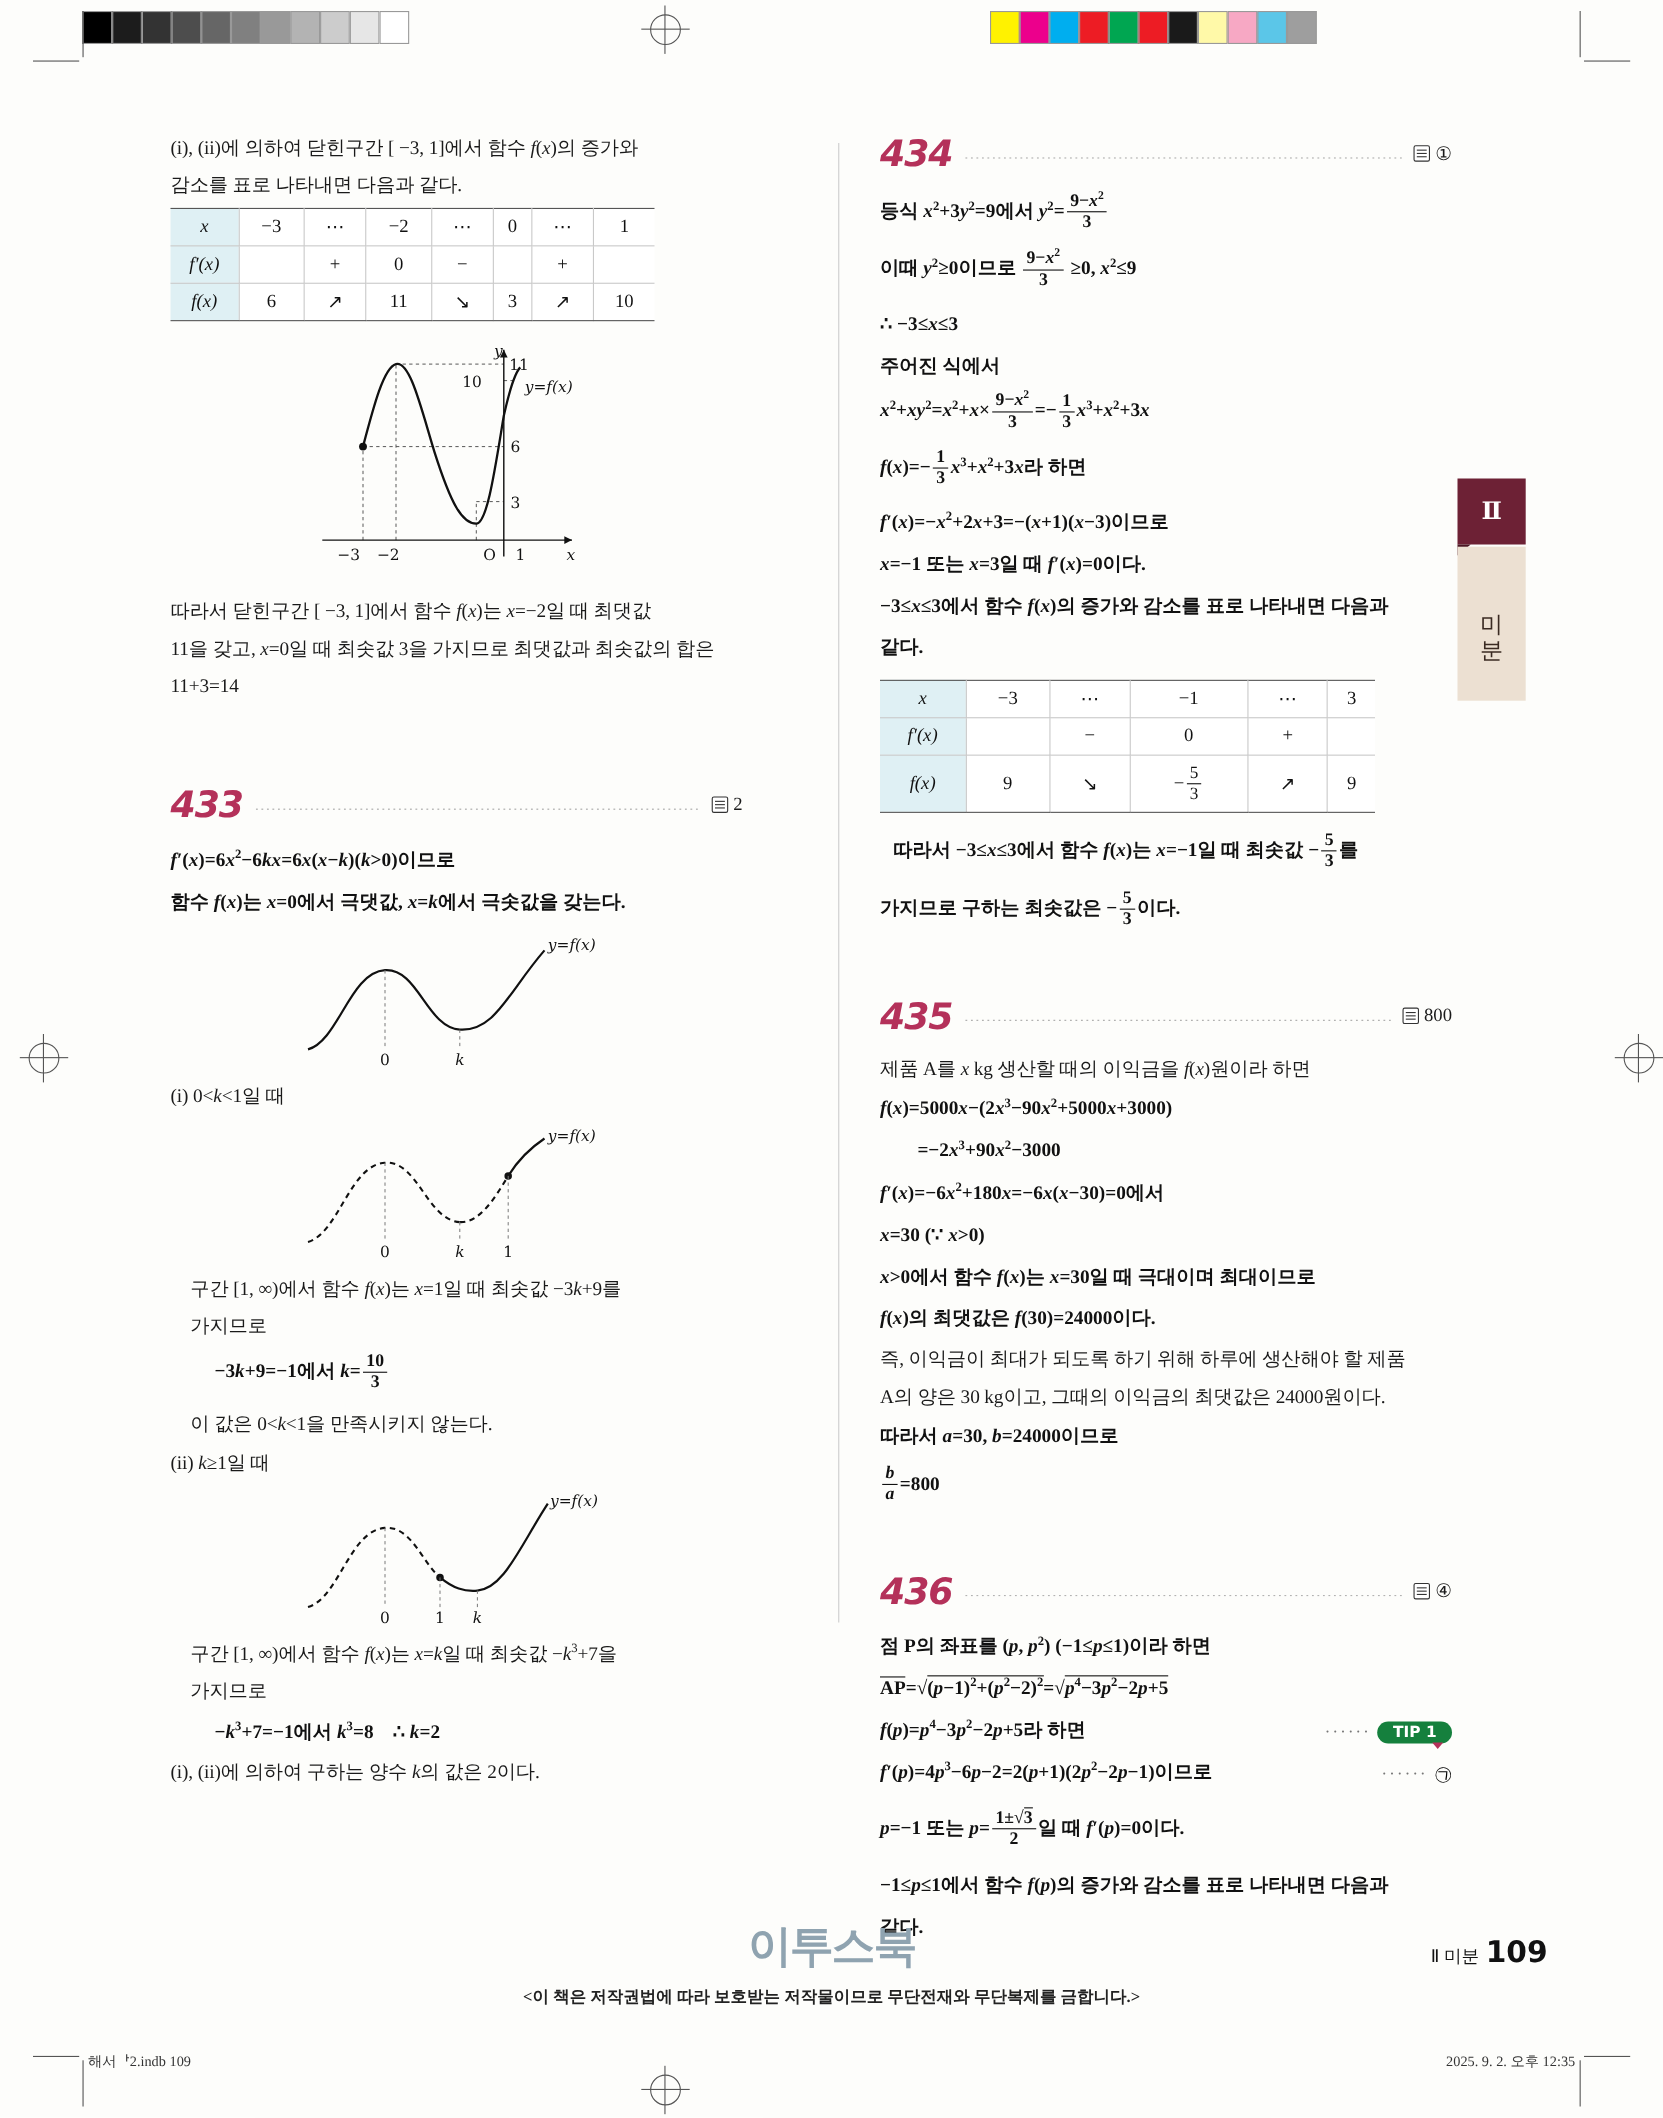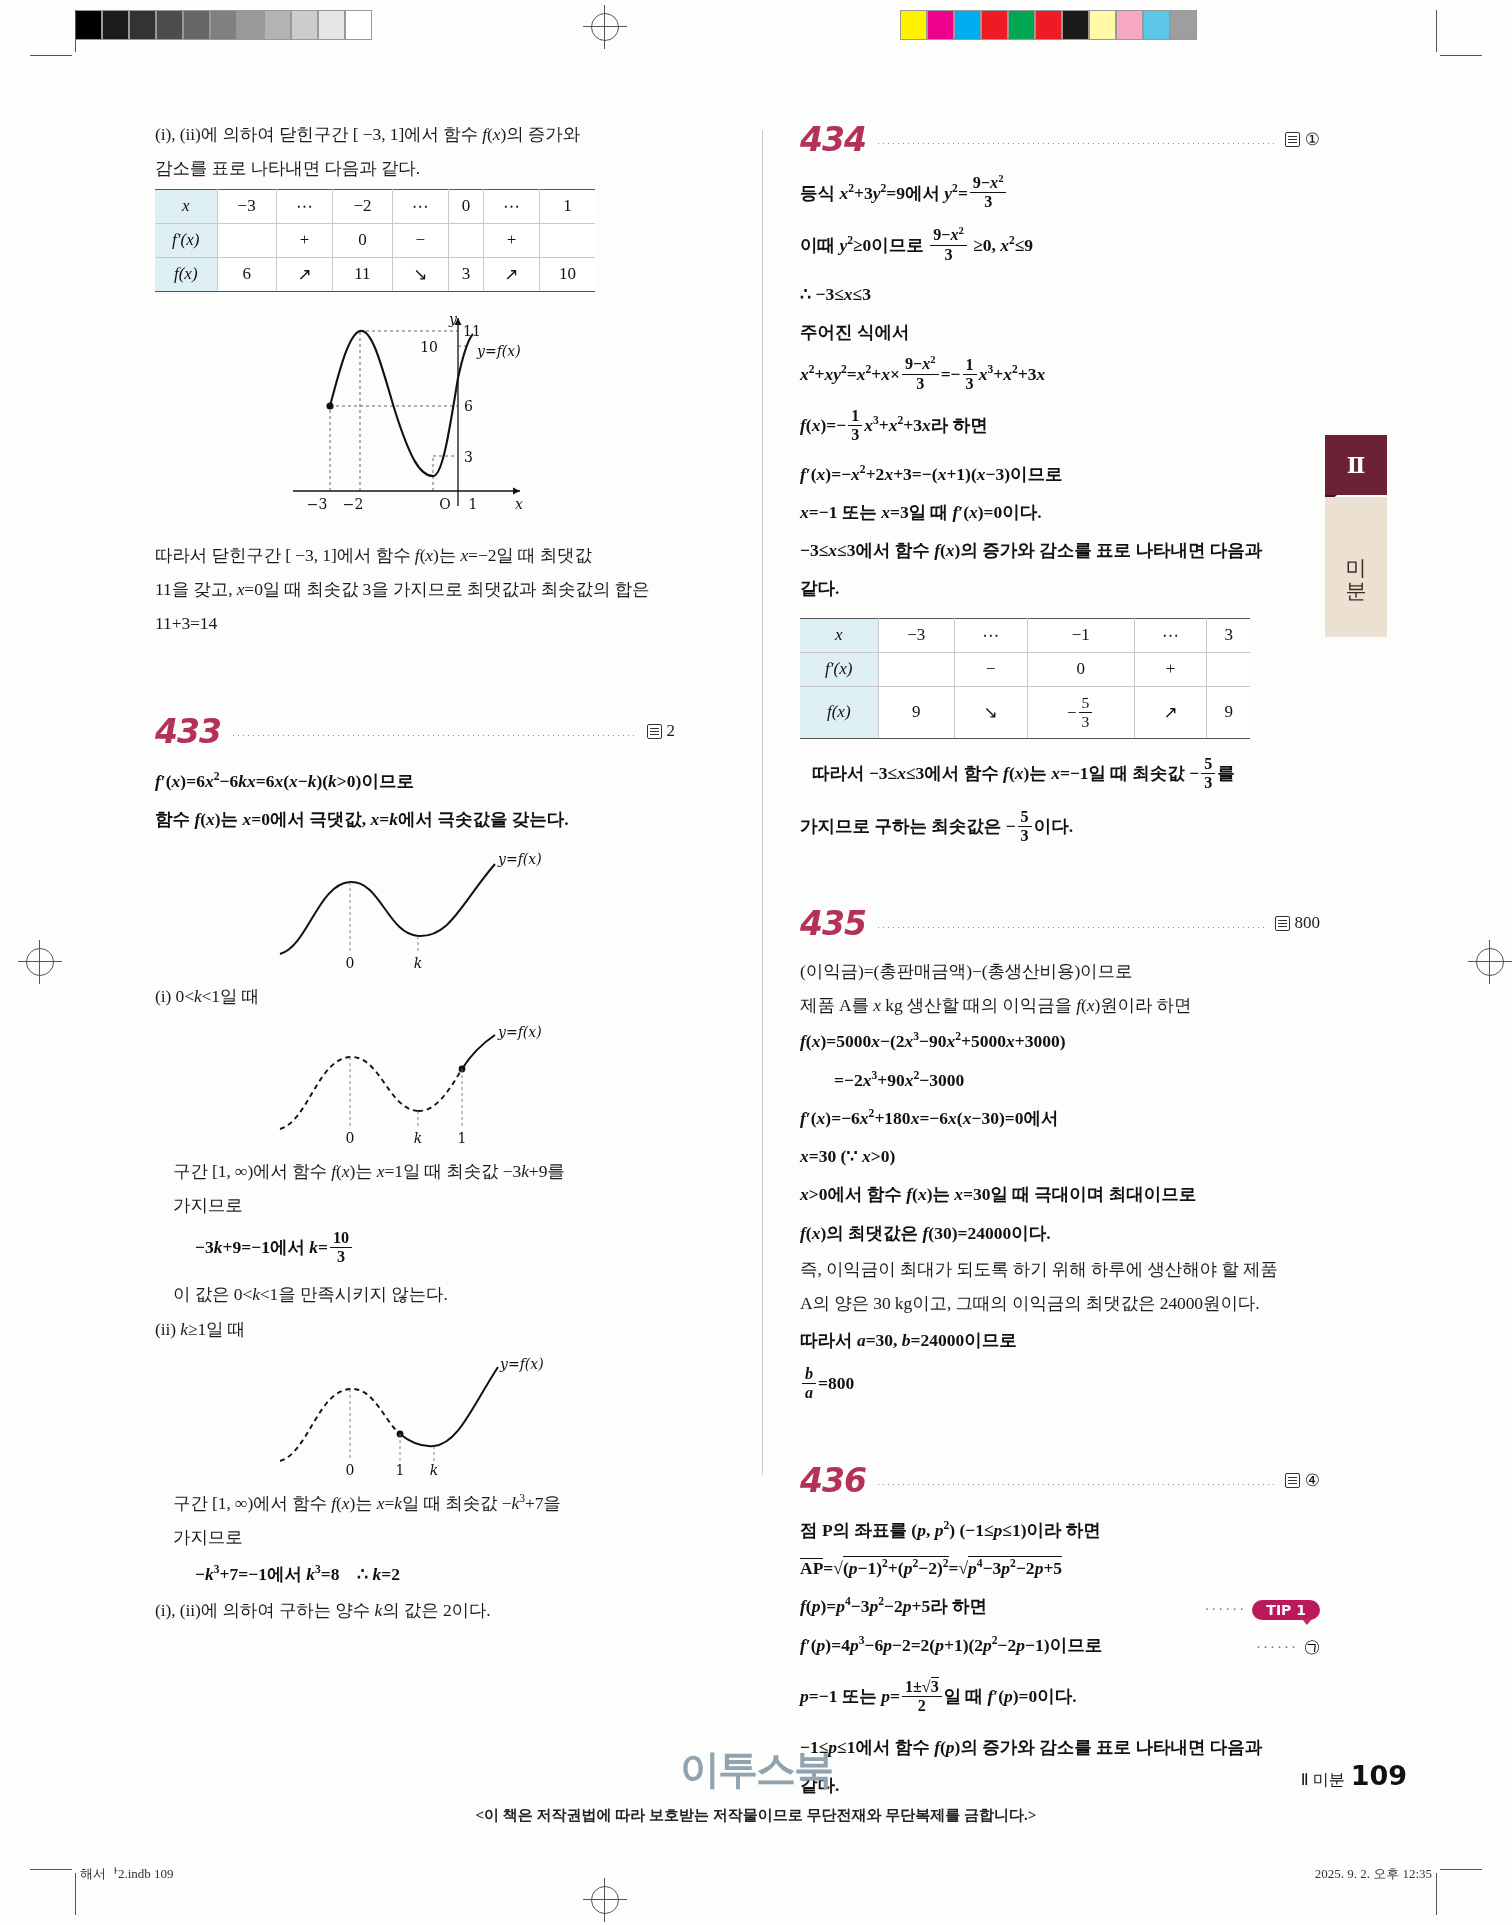--- a/index.html
+++ b/index.html
@@ -139,21 +139,21 @@
   }
   #side-label span {
     writing-mode:vertical-rl;
     font-size:21px; color:#3a2a22; letter-spacing:3px;
   }
 
   
   .tip-row { display:flex; align-items:center; gap:6px; justify-content:flex-end; }
   .tip-lead { letter-spacing:2px; color:#777; font-size:15px; }
   .tip-pill {
-    background:#be185d; color:#fff; border-radius:11px;
+    background:#15803d; color:#fff; border-radius:11px;
     padding:2px 14px; font-family:"DejaVu Sans", sans-serif;
     font-size:14px; font-weight:bold; position:relative;
   }
   .tip-pill::after{
     content:""; position:absolute; right:8px; bottom:-5px;
     border-left:5px solid transparent; border-right:5px solid transparent;
     border-top:6px solid #b4315a;
   }
 
   
@@ -524,21 +524,20 @@
 
   <div class="prob-head">
     <span class="prob-num">435</span>
     <span class="dots"></span>
     <span class="ans">
       <span class="ans-icon"></span>
       <span>800</span>
     </span>
   </div>
 
-  <p class="txt">(이익금)=(총판매금액)−(총생산비용)이므로</p>
   <p class="txt">
     제품 A를 <i class="v">x</i> kg 생산할 때의 이익금을 <i class="v">f</i>(<i class="v">x</i>)원이라 하면
   </p>
   <p class="mathline">
     <i class="v">f</i>(<i class="v">x</i>)=5000<i class="v">x</i>−(2<i class="v">x</i><sup class="e">3</sup>−90<i class="v">x</i><sup class="e">2</sup>+5000<i class="v">x</i>+3000)
   </p>
   <p class="mathline" style="padding-left:34px;">
     =−2<i class="v">x</i><sup class="e">3</sup>+90<i class="v">x</i><sup class="e">2</sup>−3000
   </p>
   <p class="mathline">

